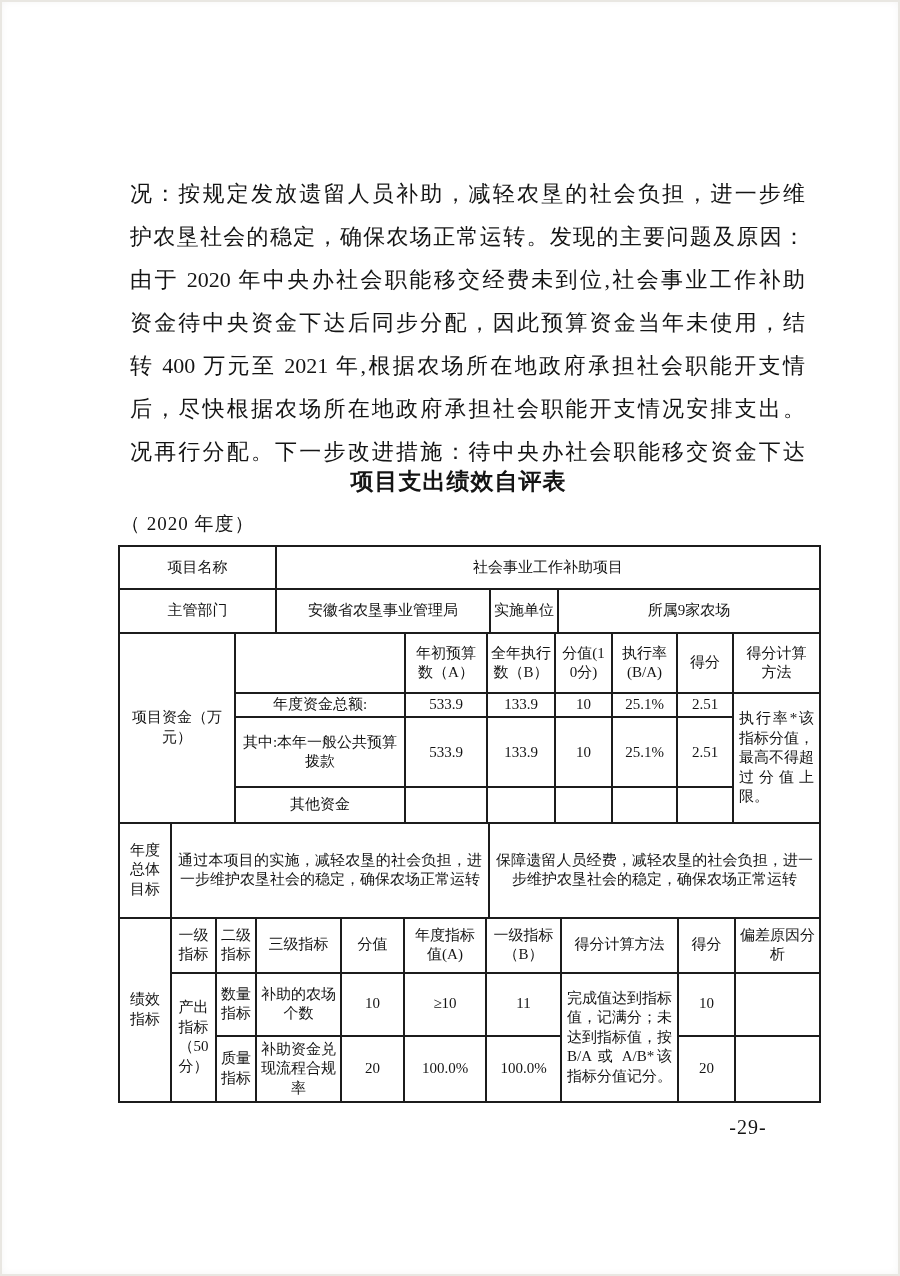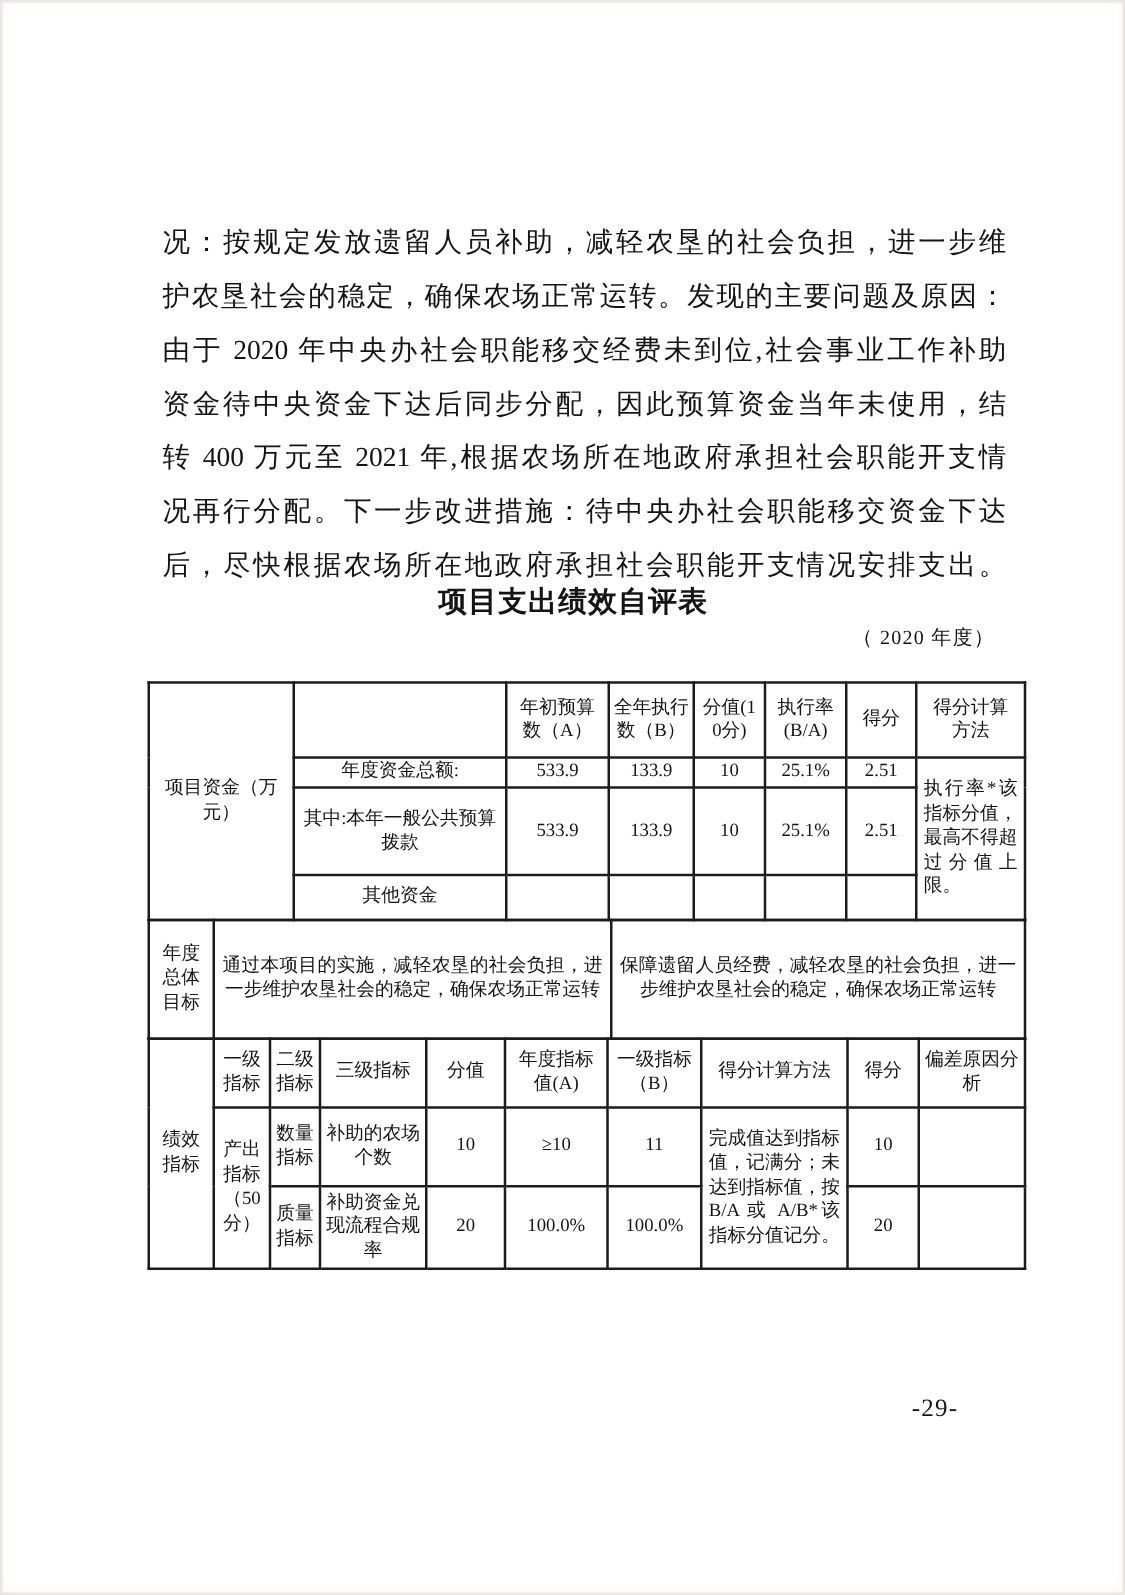--- a/index.html
+++ b/index.html
@@ -15,21 +15,21 @@
   .paragraph{position:absolute;left:106px;top:172px;width:675px;margin-left:24px;}
   .paragraph .line{
     height:43px;line-height:43px;font-size:22px;
     text-align:justify;text-align-last:justify;overflow:hidden;white-space:normal;
   }
   
   .doc-title{
     position:absolute;left:121px;top:466px;width:675px;text-align:center;
     font-family:"Liberation Sans", sans-serif;font-weight:700;font-size:23px;letter-spacing:1px;
   }
-  .doc-subtitle{position:absolute;left:121px;top:500px;width:675px;text-align:right;font-size:16px;letter-spacing:1px;}
+  .doc-subtitle{position:absolute;left:121px;top:511px;width:675px;text-align:left;font-size:19px;letter-spacing:1px;}
   
   .tablewrap{position:absolute;left:118px;top:545px;width:701px;}
   table{border-collapse:collapse;table-layout:fixed;width:701px;}
   table + table{margin-top:-2px;}
   td{
     border:2px solid #1c1c1c;text-align:center;vertical-align:middle;
     font-size:15px;line-height:1.3;padding:1px 3px;overflow:hidden;word-break:break-all;
   }
   .ra1{height:43px;} .ra2{height:44px;}
   .rb1{height:60px;} .rb2{height:18px;} .rb3{height:68px;} .rb4{height:34px;}
@@ -45,29 +45,49 @@
 <body>
 
 <div class="scan-edge"></div>
 
 <div class="paragraph">
   <div class="line">况：按规定发放遗留人员补助，减轻农垦的社会负担，进一步维</div>
   <div class="line">护农垦社会的稳定，确保农场正常运转。发现的主要问题及原因：</div>
   <div class="line">由于 2020 年中央办社会职能移交经费未到位,社会事业工作补助</div>
   <div class="line">资金待中央资金下达后同步分配，因此预算资金当年未使用，结</div>
   <div class="line">转 400 万元至 2021 年,根据农场所在地政府承担社会职能开支情</div>
+  <div class="line">后，尽快根据农场所在地政府承担社会职能开支情况安排支出。</div>
   <div class="line">况再行分配。下一步改进措施：待中央办社会职能移交资金下达</div>
-  <div class="line">后，尽快根据农场所在地政府承担社会职能开支情况安排支出。</div>
 </div>
 
 <div class="doc-title">项目支出绩效自评表</div>
 <div class="doc-subtitle">（ 2020 年度）</div>
 
 <div class="tablewrap">
 
+  <table>
+    <colgroup>
+        <col style="width:157px">
+        <col style="width:214px">
+        <col style="width:68px">
+        <col style="width:262px">
+      </colgroup>
+    <tbody>
+        <tr class="ra1">
+      <td>项目名称</td>
+      <td colspan="3">社会事业工作补助项目</td>
+    </tr>
+    <tr class="ra2">
+      <td>主管部门</td>
+      <td>安徽省农垦事业管理局</td>
+      <td>实施单位</td>
+      <td>所属9家农场</td>
+    </tr>
+  </tbody>
+    </table>
 
   <table>
     <colgroup>
         <col style="width:116px">
         <col style="width:170px">
         <col style="width:82px">
         <col style="width:68px">
         <col style="width:57px">
         <col style="width:65px">
         <col style="width:56px">

